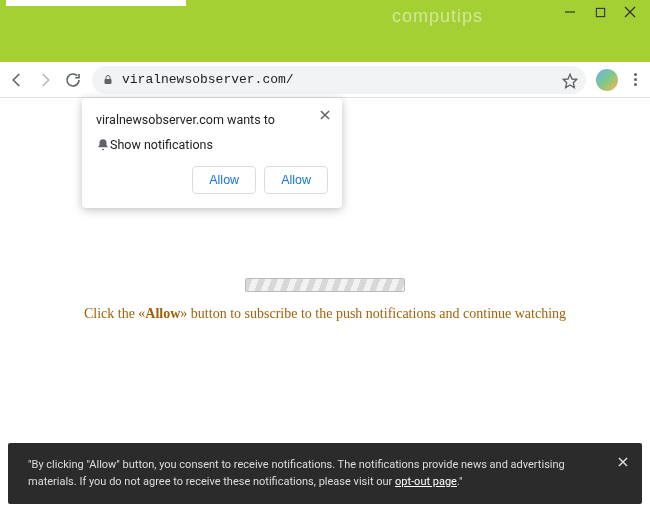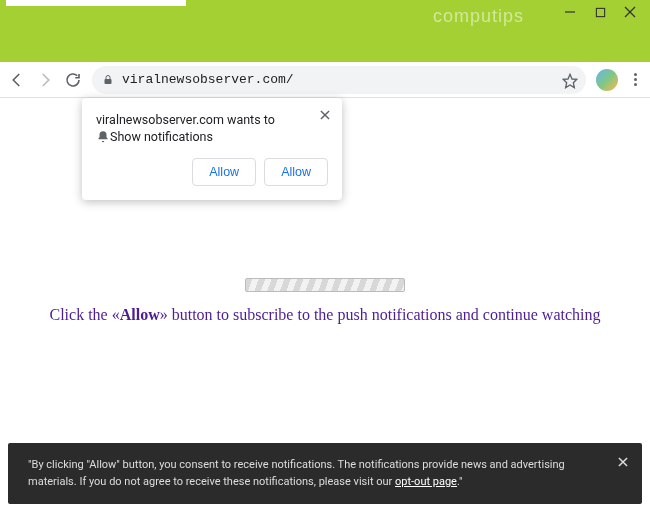--- a/index.html
+++ b/index.html
@@ -7,46 +7,46 @@
     .watermark { color: rgba(255,255,255,0.5); font-size: 18px; letter-spacing: 1px; margin-right: 40px; font-family: Arial, sans-serif; }
     .window-controls { display: flex; gap: 18px; padding-right: 14px; align-items: center; }
     .wc { width: 12px; height: 12px; display: flex; align-items: center; justify-content: center; color: #333; }
     
     .tabbar { height: 34px; background: #a4d034; display: flex; align-items: flex-end; padding-left: 6px; gap: 6px; margin-top: -28px; padding-top: 0; position: relative; }
     .tab { background: #fff; height: 30px; min-width: 180px; border-radius: 8px 8px 0 0; display: flex; align-items: center; padding: 0 10px; gap: 8px; font-size: 12px; color: #333; }
     .newtab { width: 24px; height: 24px; display: flex; align-items: center; justify-content: center; color: #333; margin-bottom: 3px; margin-left: 2px; }
     
     .header-row { display: flex; height: 62px; background: #a4d034; }
     .header-left { display: flex; flex-direction: column; flex: 1; }
-    .header-right { display: flex; align-items: flex-start; padding-top: 6px; }
+    .header-right { display: flex; align-items: flex-start; padding-top: 6px; gap: 41px; }
     
     .toolbar { height: 36px; background: #fff; display: flex; align-items: center; padding: 0 8px; gap: 10px; border-bottom: 1px solid #e0e0e0; }
     .nav-btn { width: 18px; height: 18px; color: #5f6368; display: flex; align-items: center; justify-content: center; }
     .nav-btn.disabled { color: #bbb; }
     .addrbar { flex: 1; height: 28px; background: #f1f3f4; border-radius: 14px; display: flex; align-items: center; padding: 0 10px; gap: 8px; }
     .lock { width: 12px; height: 12px; color: #5f6368; }
     .url { flex: 1; font-size: 13px; color: #202124; border: none; background: transparent; outline: none; font-family: Liberation Mono, monospace; }
     .star { width: 14px; height: 14px; color: #5f6368; }
     .avatar { width: 22px; height: 22px; border-radius: 50%; background: linear-gradient(135deg,#64b5f6,#81c784,#ffb74d); }
     .menu-dots { width: 14px; height: 18px; color: #5f6368; display: flex; flex-direction: column; align-items: center; justify-content: center; gap: 2px; }
     .menu-dots span { width: 3px; height: 3px; background: #5f6368; border-radius: 50%; }
     
     .content { position: relative; height: calc(512px - 62px - 36px); background: #fff; }
     
     .permission-popup { position: absolute; top: 0; left: 82px; width: 260px; background: #fff; border-radius: 4px; box-shadow: 0 2px 10px rgba(0,0,0,0.25); padding: 14px; z-index: 10; }
-    .popup-text { font-size: 12.5px; color: #202124; margin-bottom: 2px; }
+    .popup-text { font-size: 12.5px; color: #202124; margin-bottom: 10px; }
     .popup-row { display: flex; align-items: center; font-size: 12.5px; color: #202124; margin-bottom: 14px; }
     .bell { width: 14px; height: 14px; color: #5f6368; }
     .popup-close { position: absolute; top: 10px; right: 10px; width: 14px; height: 14px; color: #5f6368; }
     .popup-buttons { display: flex; gap: 8px; justify-content: flex-end; }
     .popup-btn { border: 1px solid #dadce0; background: #fff; color: #1a73e8; font-size: 12.5px; padding: 6px 16px; border-radius: 4px; cursor: pointer; }
     
     .page-center { position: absolute; top: 180px; left: 0; right: 0; display: flex; flex-direction: column; align-items: center; gap: 14px; }
     .progress { width: 160px; height: 14px; border: 1px solid #bbb; border-radius: 2px; background: repeating-linear-gradient(110deg, #d8d8d8 0, #d8d8d8 6px, #f2f2f2 6px, #f2f2f2 12px); }
-    .instruction { font-family: "Comic Sans MS", cursive; font-size: 16px; color: #4c1d95; text-align: center; padding: 0 20px; }
+    .instruction { font-family: "Comic Sans MS", cursive; font-size: 14px; color: #a16207; text-align: center; padding: 0 20px; }
     .instruction b { font-weight: bold; }
     
     .consent-bar { position: absolute; bottom: 8px; left: 8px; right: 8px; background: #2b2b2b; color: #ddd; padding: 14px 40px 14px 20px; font-size: 11px; line-height: 1.5; border-radius: 2px; }
     .consent-bar a { color: #fff; text-decoration: underline; }
     .consent-close { position: absolute; right: 12px; top: 12px; width: 14px; height: 14px; color: #ddd; }
     
     svg { display: block; }
   </style>
 </head>
 <body>

